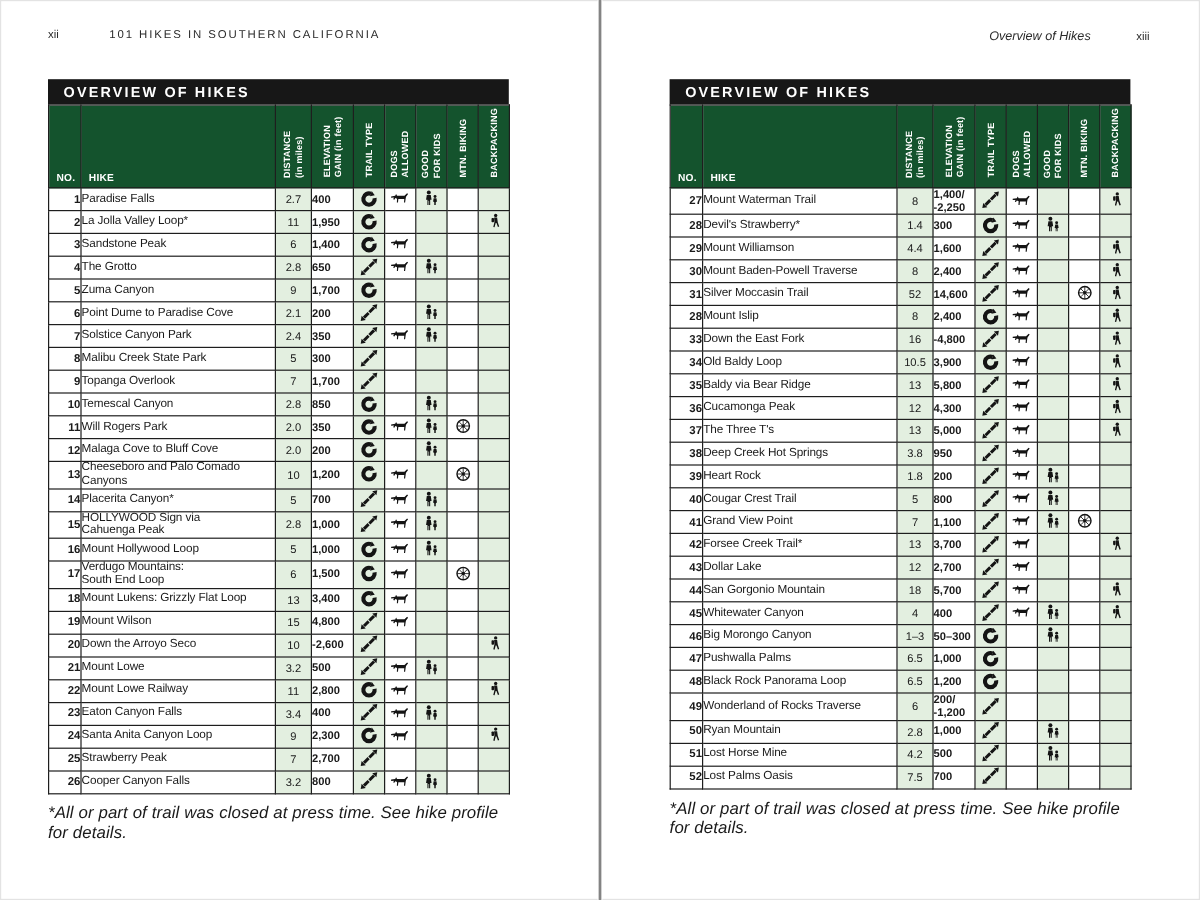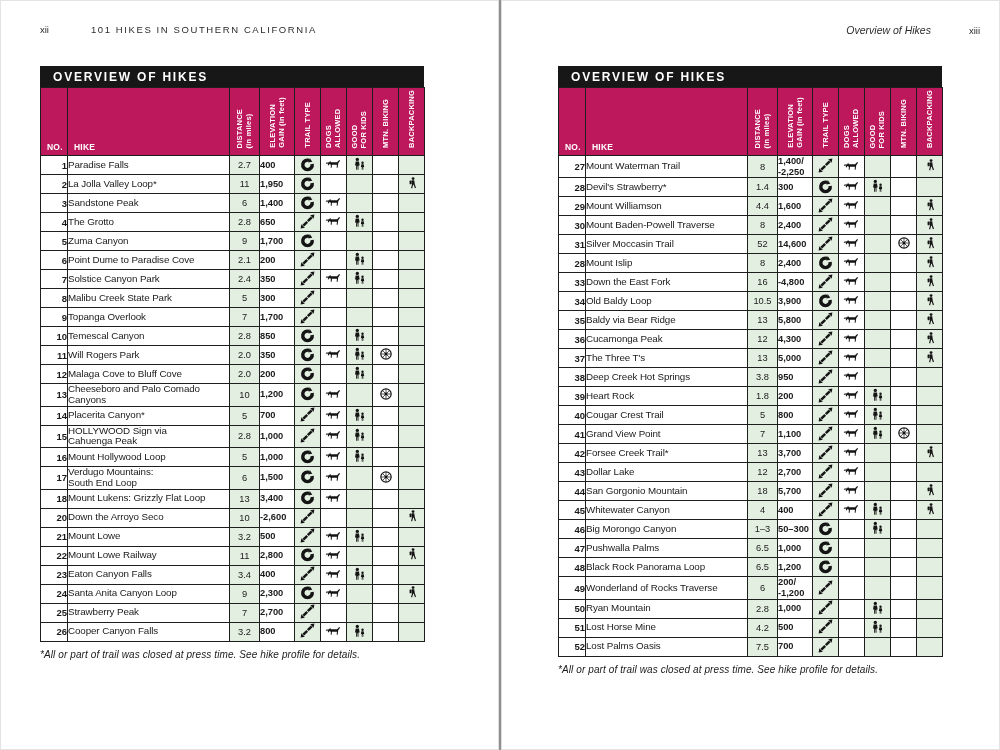--- a/index.html
+++ b/index.html
@@ -1,56 +1,56 @@
 <!DOCTYPE html>
 <html><head>
 <meta charset="utf-8">
 <style>
   html,body{margin:0;padding:0;}
   body{
     width:1000px;height:750px;position:relative;overflow:hidden;
     background:#ffffff;font-family:"Liberation Sans",sans-serif;color:#1a1a1a;
     outline:1px solid #e3e3e3;outline-offset:-1px;
   }
-  .page{position:absolute;top:0;height:564px;width:500px;padding-left:22px;}
+  .page{position:absolute;top:0;height:564px;width:500px;}
   .page-left{left:0;}
   .page-right{left:500px;}
   .gutter{position:absolute;left:498px;top:0;width:4px;height:750px;
     background:linear-gradient(to right,#ffffff,#b5b5b5 30%,#4d4d4d 50%,#b5b5b5 70%,#ffffff);}
   .running-head{position:absolute;top:24px;display:flex;align-items:baseline;
     font-size:10px;color:#2b2b2b;}
   .page-left .running-head{left:40px;gap:42px;}
   .page-right .running-head{right:42px;gap:38px;}
   .head-caps{letter-spacing:1.6px;font-size:9.5px;}
   .head-italic{font-style:italic;font-size:10.5px;}
   .folio{font-size:9.5px;}
   .tablewrap{position:absolute;top:66px;width:384px;}
   .page-left .tablewrap{left:40px;}
   .page-right .tablewrap{left:58px;}
   .titlebar{background:#171717;color:#ffffff;height:21px;line-height:22px;
     font-size:12px;font-weight:bold;letter-spacing:1.8px;padding-left:13px;box-sizing:border-box;}
   table.hikes{border-collapse:collapse;table-layout:fixed;width:384px;}
   table.hikes th,table.hikes td{border:1px solid #1e1e1e;box-sizing:border-box;padding:0;}
-  table.hikes th{background:#be185d;height:65px;vertical-align:bottom;}
+  table.hikes th{background:#14532d;height:65px;vertical-align:bottom;}
   .hhead{color:#fff;font-size:8.5px;font-weight:bold;text-align:left;
     padding:0 0 3px 6px;letter-spacing:0.2px;}
   th.vth{text-align:center;}
   .vhead{display:inline-block;writing-mode:vertical-rl;transform:rotate(180deg);
     color:#fff;font-size:7.5px;font-weight:bold;line-height:1.25;letter-spacing:0.2px;
     margin-bottom:3px;white-space:pre-line;text-align:left;}
   td{height:19px;font-size:9.3px;}
   td.td-no{text-align:right;padding-right:6px;font-weight:bold;font-size:9.5px;}
   td.td-name{font-weight:normal;font-size:9.8px;line-height:1.1;padding:2px 2px 2px 7px;
     white-space:pre-line;letter-spacing:-0.1px;}
   td.td-num{text-align:center;}
   td.td-elev{text-align:left;padding-right:5px;white-space:pre-line;line-height:1.15;font-weight:bold;}
   td.tint{background:#e3efe0;}
   td.icon-cell{text-align:center;vertical-align:middle;}
   td.icon-cell span{display:inline-block;line-height:0;}
-  .footnote{margin-top:7px;font-style:italic;font-size:10px;color:#1a1a1a;letter-spacing:0.1px;}
+  .footnote{margin-top:7px;font-style:italic;font-size:14px;color:#1a1a1a;letter-spacing:0.1px;}
   svg .ink{fill:#141414;}
   svg .stroke{stroke:#141414;fill:none;}
 </style>
 </head>
 <body>
 
 <div class="page page-left">
   <div class="running-head">
     <span class="folio">xii</span>
     <span class="head-caps">101 HIKES IN SOUTHERN CALIFORNIA</span>
@@ -447,20 +447,38 @@
             <td class="icon-cell tint"></td>
           </tr>
           <tr>
             <td class="td-no">18</td>
             <td class="td-name">Mount Lukens: Grizzly Flat Loop</td>
             <td class="td-num tint">13</td>
             <td class="td-num td-elev">3,400</td>
             <td class="icon-cell tint"><span><svg width="15" height="15" viewBox="0 0 20 20">
                   <path class="stroke" stroke-width="4.6" d="M16.2 9.4 A6.3 6.3 0 1 1 12.2 4.6"></path>
                   <polygon class="ink" points="16.4,6.2 13.1,1.8 11.0,7.4"></polygon>
+                </svg></span></td>
+            <td class="icon-cell"><span><svg width="17" height="12" viewBox="0 0 22 15">
+                  <path class="ink" d="M1.2 5.8 L5.6 5.2 L6.6 3.2 L7.6 5.1 L15.6 5.1 L18.4 2.4 L19.5 3.3 L17.3 6.2 L16.9 8.0 L16.3 12.4 L15.1 12.4 L15.4 8.6 L9.0 8.6 L8.6 12.4 L7.4 12.4 L7.6 8.4 L5.7 7.6 L4.7 9.3 L3.5 8.9 L4.2 7.0 L1.2 7.2 Z"></path>
+                </svg></span></td>
+            <td class="icon-cell tint"></td>
+            <td class="icon-cell"></td>
+            <td class="icon-cell tint"></td>
+          </tr>
+          <tr>
+            <td class="td-no">19</td>
+            <td class="td-name">Mount Wilson</td>
+            <td class="td-num tint">15</td>
+            <td class="td-num td-elev">4,800</td>
+            <td class="icon-cell tint"><span><svg width="15" height="15" viewBox="0 0 20 20">
+                  <path class="stroke" stroke-width="3.3" d="M4.4 15.6 L9.6 10.4"></path>
+                  <path class="stroke" stroke-width="3.3" d="M10.4 9.6 L15.6 4.4"></path>
+                  <polygon class="ink" points="19.2,0.8 13.6,1.8 18.2,6.4"></polygon>
+                  <polygon class="ink" points="0.8,19.2 6.4,18.2 1.8,13.6"></polygon>
                 </svg></span></td>
             <td class="icon-cell"><span><svg width="17" height="12" viewBox="0 0 22 15">
                   <path class="ink" d="M1.2 5.8 L5.6 5.2 L6.6 3.2 L7.6 5.1 L15.6 5.1 L18.4 2.4 L19.5 3.3 L17.3 6.2 L16.9 8.0 L16.3 12.4 L15.1 12.4 L15.4 8.6 L9.0 8.6 L8.6 12.4 L7.4 12.4 L7.6 8.4 L5.7 7.6 L4.7 9.3 L3.5 8.9 L4.2 7.0 L1.2 7.2 Z"></path>
                 </svg></span></td>
             <td class="icon-cell tint"></td>
             <td class="icon-cell"></td>
             <td class="icon-cell tint"></td>
           </tr>
           <tr>
             <td class="td-no">20</td>

